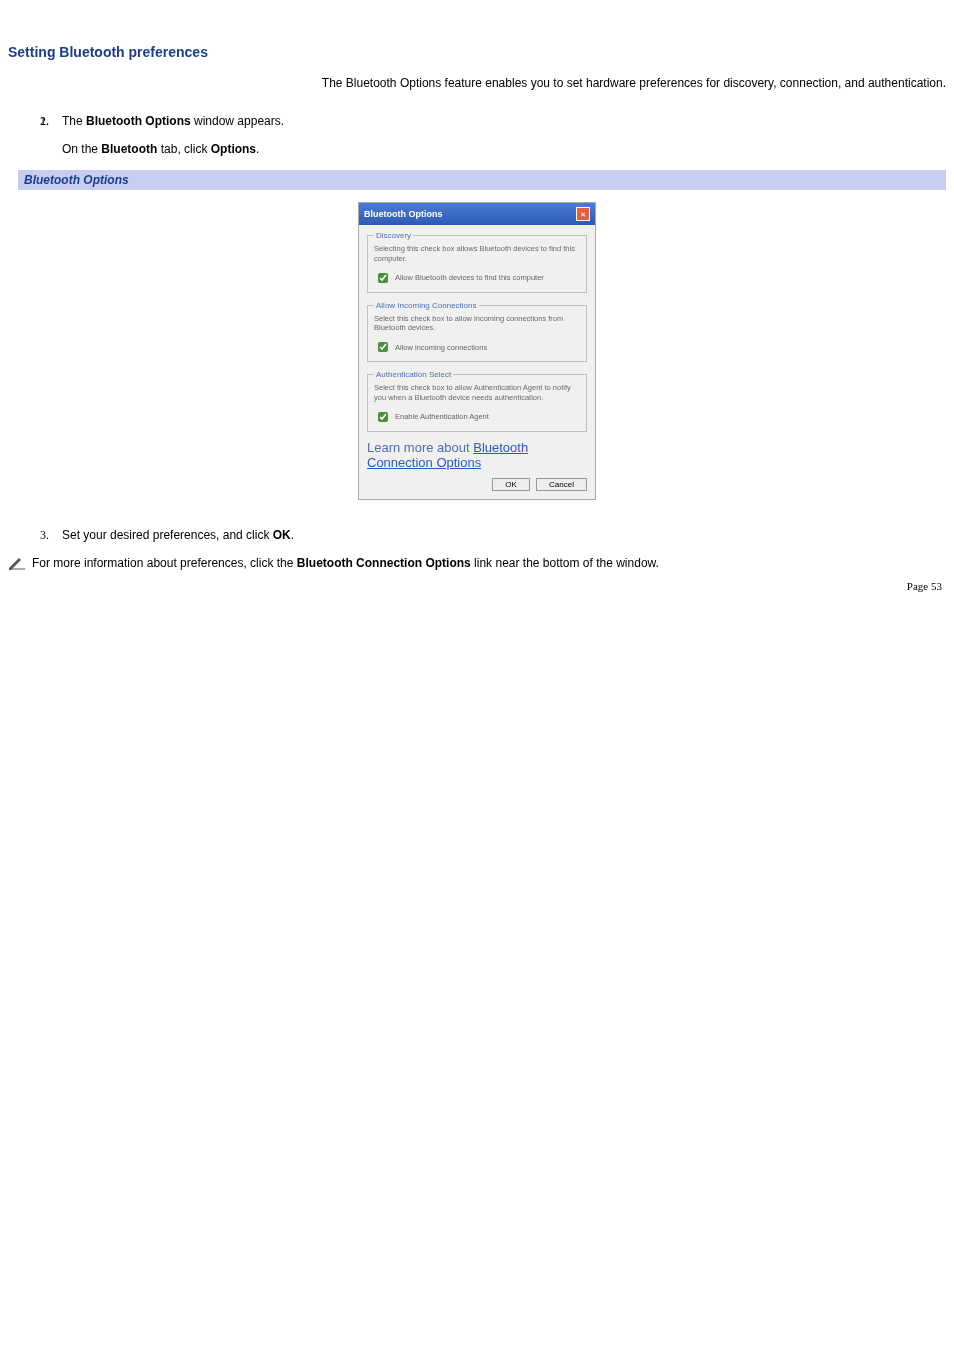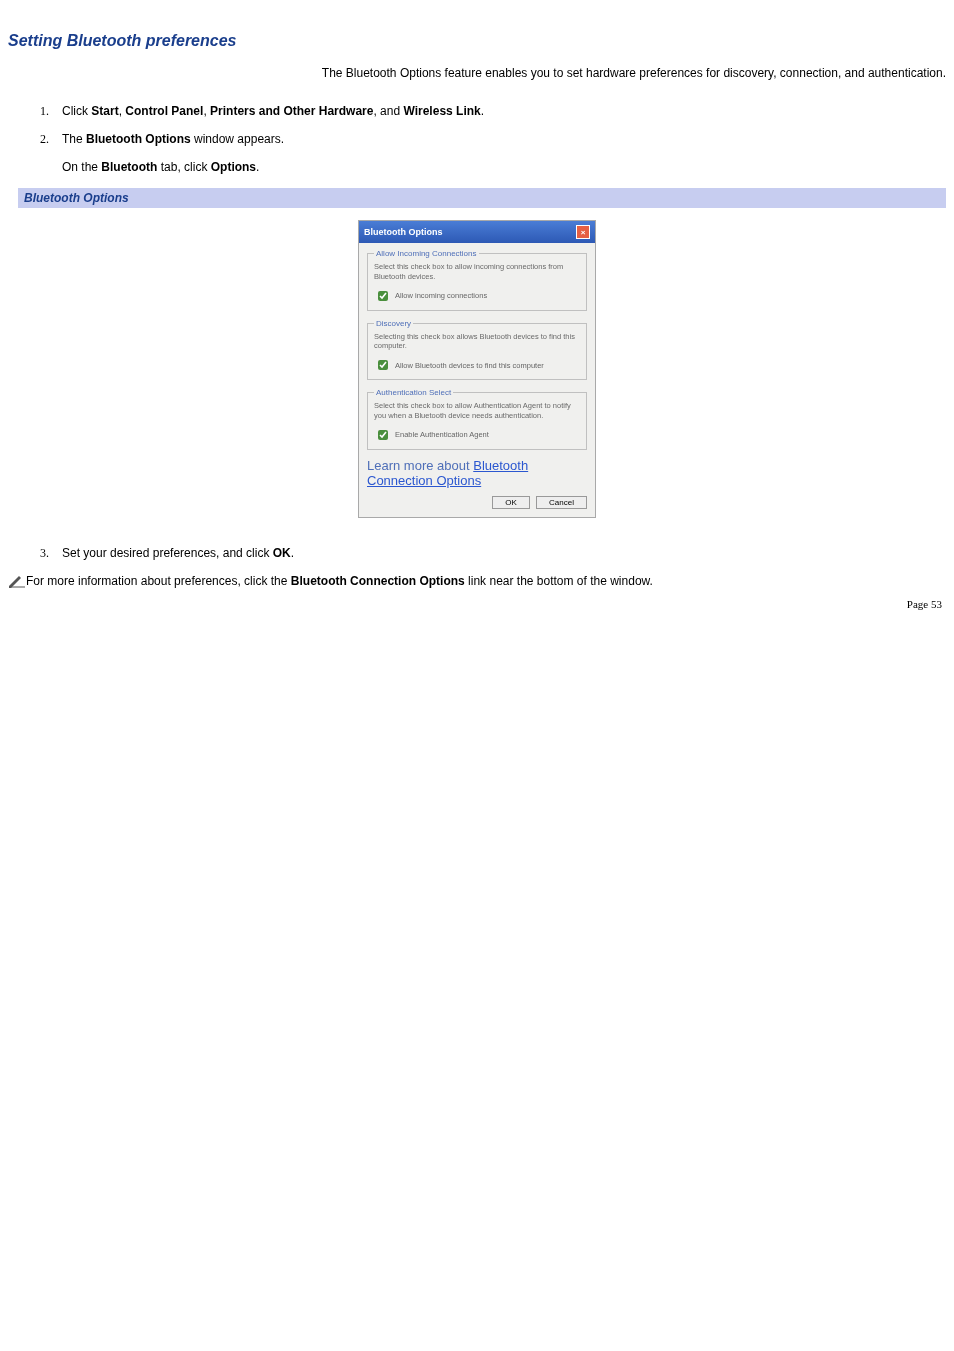--- a/index.html
+++ b/index.html
@@ -8,24 +8,23 @@
     font-size: 12px;
     color: #000;
     background: #fff;
     width: 954px;
   }
   .page {
     padding: 28px 8px 8px 8px;
   }
   h2.title {
     color: #1a3e8c;
-    font-size: 16px;
-    font-weight: bold;
-    margin: 4px 0 16px 0;
-    font-style: italic;
+    font-size: 14px;
+    font-weight: bold;
+    margin: 16px 0 16px 0;
   }
   p.intro {
     margin: 0 0 24px 0;
     text-align: right;
   }
   .subhead {
     font-weight: bold;
     margin: 0 0 16px 0;
   }
   ol {
@@ -140,20 +139,21 @@
   .btnrow button {
     font-size: 8px;
     padding: 1px 12px;
     margin-left: 4px;
     background: #eee;
     border: 1px solid #999;
   }
   .noteblock {
     display: flex;
     align-items: flex-start;
+    gap: 6px;
     margin-top: 8px;
     text-align: right;
   }
   .note-icon svg { display:block; }
   .footer {
     position: relative;
     padding: 20px 12px 6px 0;
     text-align: right;
   }
   .footer .pgnum {
@@ -170,23 +170,20 @@
 <div class="page">
 
   <h2 class="title">Setting Bluetooth preferences</h2>
 
   <p class="intro">The Bluetooth Options feature enables you to set hardware preferences for discovery, connection, and authentication.</p>
 
 
   <ol>
     <li>
       <span class="marker">1.</span>
-      <p>
-        <span>Click </span><b>Start</b><span>, </span><b>Control Panel</b><span>, </span><b>Printers and Other Hardware</b><span>, and </span><b>Wireless Link</b><span>.</span>
-      </p>
     </li>
 
     <li>
       <span class="marker">2.</span>
       <p>
         <span>The </span><b>Bluetooth Options</b><span> window appears.</span>
       </p>
       <p>
         <span>On the </span><b>Bluetooth</b><span> tab, click </span><b>Options</b><span>.</span>
       </p>
@@ -197,34 +194,34 @@
 
   <div class="dialog-wrap">
     <div class="dialog">
       <div class="dialog-title">
         <span>Bluetooth Options</span>
         <span class="close">×</span>
       </div>
       <div class="dialog-body">
 
         <fieldset>
+          <legend>Discovery</legend>
+          <div class="fs-desc">Selecting this check box allows Bluetooth devices to find this computer.</div>
+          <label class="chkline">
+            <input type="checkbox" checked="" style="">
+            <span>Allow Bluetooth devices to find this computer</span>
+          </label>
+        </fieldset>
+
+        <fieldset>
           <legend>Allow Incoming Connections</legend>
           <div class="fs-desc">Select this check box to allow incoming connections from Bluetooth devices.</div>
           <label class="chkline">
             <input type="checkbox" checked="" style="">
             <span>Allow incoming connections</span>
-          </label>
-        </fieldset>
-
-        <fieldset>
-          <legend>Discovery</legend>
-          <div class="fs-desc">Selecting this check box allows Bluetooth devices to find this computer.</div>
-          <label class="chkline">
-            <input type="checkbox" checked="" style="">
-            <span>Allow Bluetooth devices to find this computer</span>
           </label>
         </fieldset>
 
         <fieldset>
           <legend>Authentication Select</legend>
           <div class="fs-desc">Select this check box to allow Authentication Agent to notify you when a Bluetooth device needs authentication.</div>
           <label class="chkline">
             <input type="checkbox" checked="" style="">
             <span>Enable Authentication Agent</span>
           </label>

